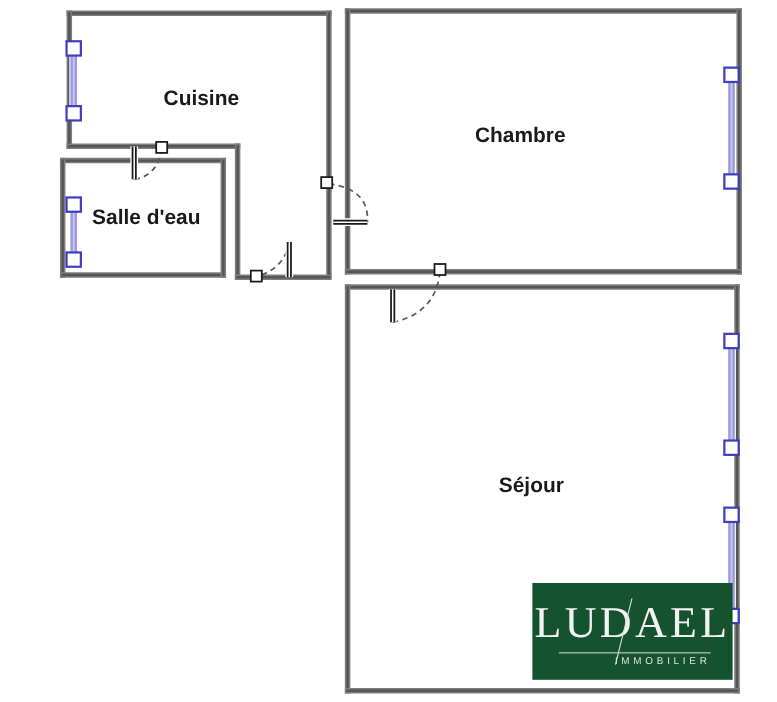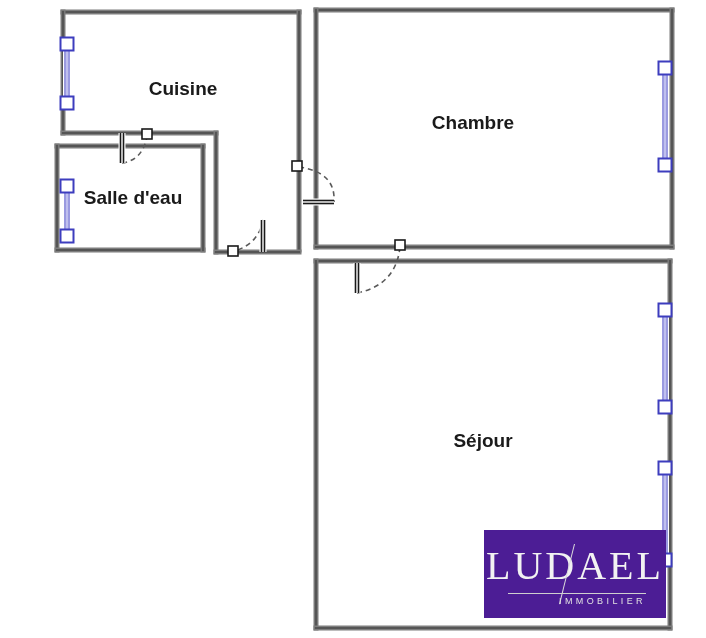--- a/index.html
+++ b/index.html
@@ -204,21 +204,21 @@
         </g>
       </g>
     <g id="labels-layer">
         <text x="183" y="90" class="room-label">Cuisine</text>
         <text x="133" y="199" class="room-label">Salle d'eau</text>
         <text x="473" y="124" class="room-label">Chambre</text>
         <text x="483" y="442" class="room-label">Séjour</text>
       </g>
   </svg>
 
-  <div class="logo-box" id="logo-box" style="left: 484px; top: 530px; width: 182px; height: 88px; background: #4c1d95;">
+  <div class="logo-box" id="logo-box" style="left: 484px; top: 530px; width: 182px; height: 88px; background: #14532d;">
     <div class="logo-inner">
       <div class="logo-word">LUDAEL</div>
       <div class="logo-slash"></div>
       <div class="logo-rule"></div>
       <div class="logo-sub">IMMOBILIER</div>
     </div>
   </div>
 
 </div>
 

